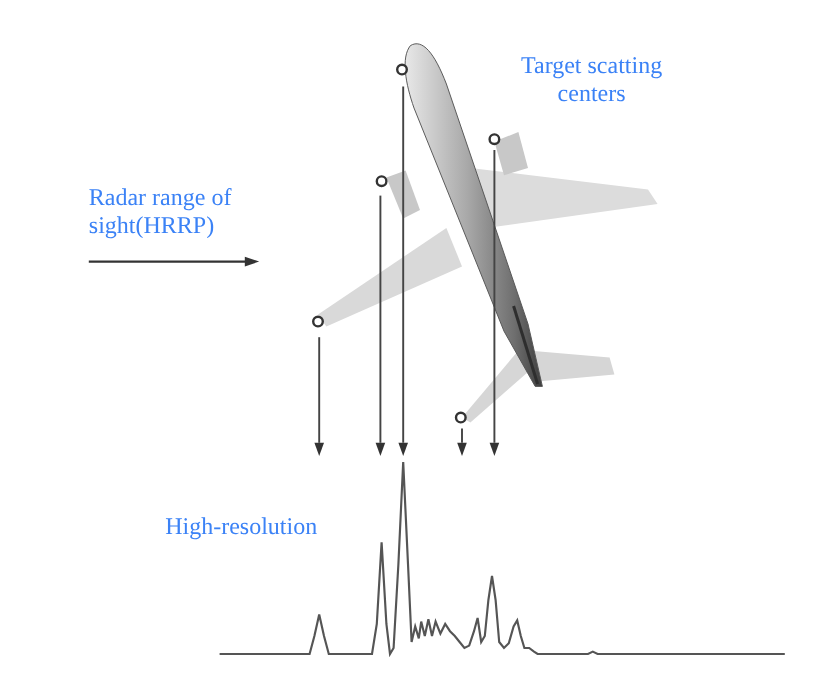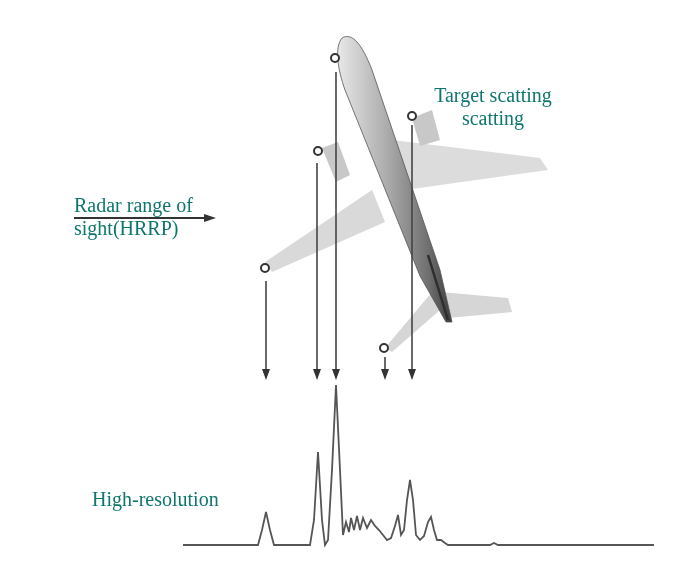--- a/index.html
+++ b/index.html
@@ -1,20 +1,20 @@
 <!DOCTYPE html>
 <html><head>
 <meta charset="utf-8">
 <style>
   html,body{margin:0;padding:0;background:#fff;}
   body{width:685px;height:575px;position:relative;overflow:hidden;font-family:"Liberation Serif","DejaVu Serif",serif;color:#333;}
-  .lbl{position:absolute;font-size:20px;line-height:23px;color:#0f766e;white-space:nowrap;margin-top:40px;}
+  .lbl{position:absolute;font-size:20px;line-height:23px;color:#3b82f6;white-space:nowrap;}
   #lbl-target{left:418px;top:44px;text-align:center;width:150px;}
   #lbl-radar{left:74px;top:154px;}
-  #lbl-hrrp{left:92px;top:448px;width:218px;}
+  #lbl-hrrp{left:92px;top:428px;text-align:center;width:218px;}
   svg{position:absolute;left:0;top:0;}
 </style>
 </head>
 <body>
 
 <svg width="685" height="575" viewBox="0 0 685 575">
   <defs>
     <marker id="ah" markerWidth="8" markerHeight="10" refX="4" refY="9" orient="auto" markerUnits="userSpaceOnUse">
       <path d="M0,0 L8,0 L4,10 Z" fill="#333" transform="rotate(0)"></path>
     </marker>
@@ -67,21 +67,21 @@
   <g>
     <line x1="74" y1="218" x2="206" y2="218" stroke="#333" stroke-width="2"></line>
     <path d="M204,214 L216,218 L204,222 Z" fill="#333"></path>
   </g>
 
   <path fill="none" stroke="#555" stroke-width="1.8" d="M183,545 L258,545 L262,530 L266,512 L270,530 L274,545 L310,545 L314,520 L318,452 L322,520 L325,545 L328,540 L332,470 L336,385 L340,470 L343,535 L346,522 L349,532 L351,518 L354,530 L357,516 L360,530 L363,518 L367,528 L371,520 L375,526 L379,530 L383,535 L387,540 L391,538 L395,526 L398,515 L401,535 L404,530 L407,500 L410,480 L413,500 L416,535 L420,540 L424,536 L428,522 L431,517 L434,530 L437,540 L441,540 L445,543 L448,545 L490,545 L494,543 L498,545 L654,545"></path>
 </svg>
 
 <div class="lbl" id="lbl-target">
   <div>Target scatting</div>
-  <div>scatting</div>
+  <div>centers</div>
 </div>
 
 <div class="lbl" id="lbl-radar">
   <div>Radar range of</div>
   <div>sight(HRRP)</div>
 </div>
 
 <div class="lbl" id="lbl-hrrp">
   <div>High-resolution</div>
 </div>

